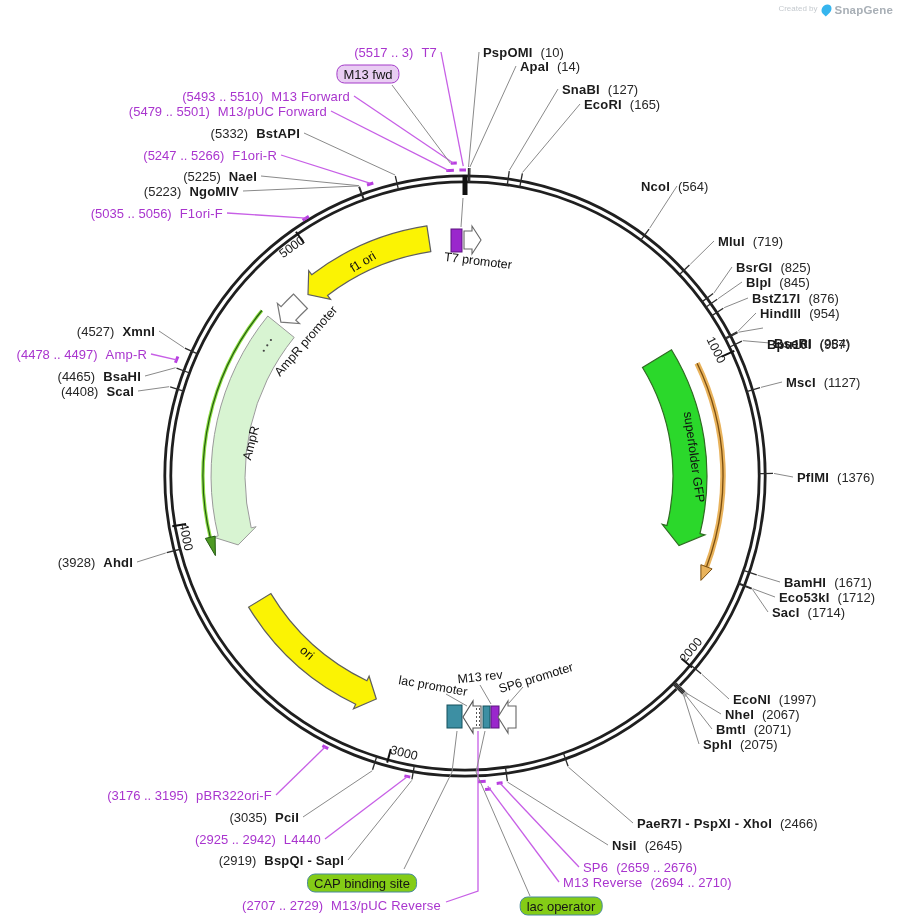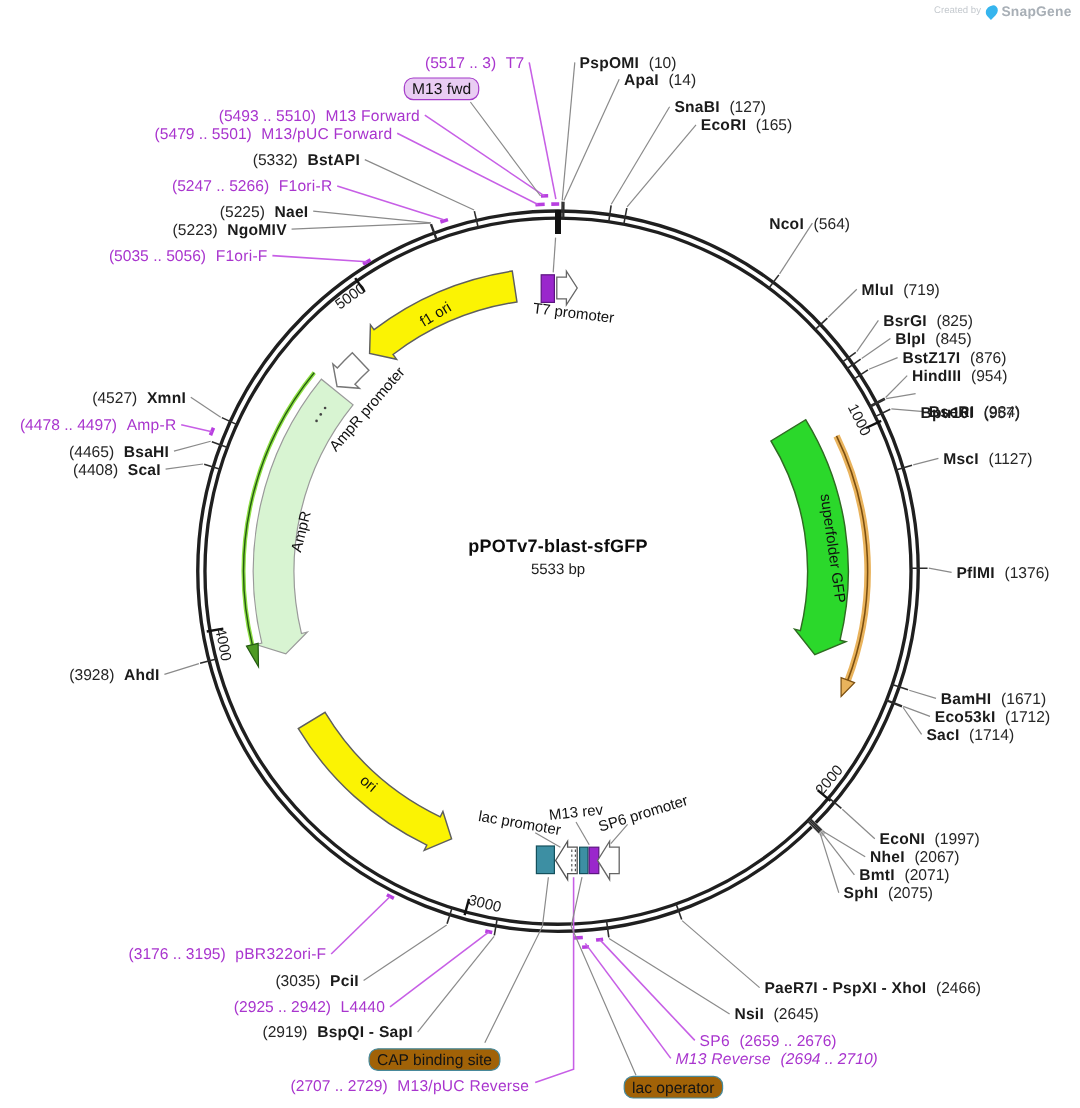--- a/index.html
+++ b/index.html
@@ -14,21 +14,21 @@
   .slabel.right .ps{margin-left:8px;}
   .slabel.left  .ps{margin-right:8px;}
   .slabel.primer{color:#A935CE;}
   .slabel.primer .nm{font-weight:normal;}
   .slabel.primer .ps{color:#A935CE;}
   .flabel{position:absolute;font-size:12.5px;color:#101010;white-space:nowrap;}
   .tick-num{position:absolute;font-size:12.5px;color:#1a1a1a;white-space:nowrap;}
   .boxlab{position:absolute;transform:translate(-50%,-50%);font-size:13px;color:#141414;
           padding:0 6px;border-radius:8px;white-space:nowrap;line-height:17px;}
   .box-primer{background:#E9CDF3;border:1.5px solid #A43BC9;}
-  .box-feature{background:#a16207;border:1.5px solid #47899B;}
+  .box-feature{background:#84cc16;border:1.5px solid #47899B;}
   #title-block{position:absolute;left:465px;top:464px;transform:translate(-50%,-50%);
                text-align:center;}
   #plasmid-title{font-size:15px;font-weight:bold;color:#0c0c0c;letter-spacing:.2px;}
   #plasmid-size{font-size:12.5px;color:#1c1c1c;margin-top:3px;}
   #brand{position:absolute;right:7px;top:4px;display:flex;gap:4px;}
   #brand .created{font-size:8px;color:#C5CACF;}
   #brand .logo{width:9px;height:11px;background:#36B5EE;border-radius:0 50% 50% 50%;
                transform:rotate(-135deg);}
   #brand .bname{font-size:11.5px;font-weight:600;color:#A8AFB6;letter-spacing:.2px;}
 </style>
@@ -182,21 +182,21 @@
       <div class="slabel right" style="left: 784px; top: 582px;"><span class="nm">BamHI</span><span class="ps">(1671)</span></div>
       <div class="slabel right" style="left: 779px; top: 597px;"><span class="nm">Eco53kI</span><span class="ps">(1712)</span></div>
       <div class="slabel right" style="left: 772px; top: 612px;"><span class="nm">SacI</span><span class="ps">(1714)</span></div>
       <div class="slabel right" style="left: 733px; top: 699px;"><span class="nm">EcoNI</span><span class="ps">(1997)</span></div>
       <div class="slabel right" style="left: 725px; top: 714px;"><span class="nm">NheI</span><span class="ps">(2067)</span></div>
       <div class="slabel right" style="left: 716px; top: 729px;"><span class="nm">BmtI</span><span class="ps">(2071)</span></div>
       <div class="slabel right" style="left: 703px; top: 744px;"><span class="nm">SphI</span><span class="ps">(2075)</span></div>
       <div class="slabel right" style="left: 637px; top: 823px;"><span class="nm">PaeR7I - PspXI - XhoI</span><span class="ps">(2466)</span></div>
       <div class="slabel right" style="left: 612px; top: 845px;"><span class="nm">NsiI</span><span class="ps">(2645)</span></div>
       <div class="slabel right primer" style="left: 583px; top: 867px;"><span class="nm">SP6</span><span class="ps">(2659 .. 2676)</span></div>
-      <div class="slabel right primer" style="left: 563px; top: 882px; font-style: italic;"><span class="nm">M13 Reverse</span><span class="ps">(2694 .. 2710)</span></div>
+      <div class="slabel right primer" style="left: 563px; top: 882px;"><span class="nm">M13 Reverse</span><span class="ps">(2694 .. 2710)</span></div>
       <div class="slabel left primer" style="left: 437px; top: 52px;"><span class="ps">(5517 .. 3)</span><span class="nm">T7</span></div>
       <div class="slabel left primer" style="left: 350px; top: 96px;"><span class="ps">(5493 .. 5510)</span><span class="nm">M13 Forward</span></div>
       <div class="slabel left primer" style="left: 327px; top: 111px;"><span class="ps">(5479 .. 5501)</span><span class="nm">M13/pUC Forward</span></div>
       <div class="slabel left" style="left: 300px; top: 133px; text-align: center;"><span class="ps">(5332)</span><span class="nm">BstAPI</span></div>
       <div class="slabel left primer" style="left: 277px; top: 155px;"><span class="ps">(5247 .. 5266)</span><span class="nm">F1ori-R</span></div>
       <div class="slabel left" style="left: 257px; top: 176px;"><span class="ps">(5225)</span><span class="nm">NaeI</span></div>
       <div class="slabel left" style="left: 239px; top: 191px;"><span class="ps">(5223)</span><span class="nm">NgoMIV</span></div>
       <div class="slabel left primer" style="left: 223px; top: 213px;"><span class="ps">(5035 .. 5056)</span><span class="nm">F1ori-F</span></div>
       <div class="slabel left" style="left: 155px; top: 331px;"><span class="ps">(4527)</span><span class="nm">XmnI</span></div>
       <div class="slabel left primer" style="left: 147px; top: 354px;"><span class="ps">(4478 .. 4497)</span><span class="nm">Amp-R</span></div>
@@ -217,24 +217,20 @@
       <div class="flabel" style="left: 433px; top: 686px; transform: translate(-50%, -50%) rotate(10deg);">lac promoter</div>
       <div class="flabel" style="left: 480px; top: 677px; transform: translate(-50%, -50%) rotate(-6deg);">M13 rev</div>
       <div class="flabel" style="left: 536px; top: 678px; transform: translate(-50%, -50%) rotate(-17deg);">SP6 promoter</div>
       <div class="tick-num" style="left: 716px; top: 350px; transform: translate(-50%, -50%) rotate(64deg);">1000</div>
       <div class="tick-num" style="left: 691px; top: 650px; transform: translate(-50%, -50%) rotate(-50deg);">2000</div>
       <div class="tick-num" style="left: 404px; top: 753px; transform: translate(-50%, -50%) rotate(14deg);">3000</div>
       <div class="tick-num" style="left: 186px; top: 537px; transform: translate(-50%, -50%) rotate(79deg);">4000</div>
       <div class="tick-num" style="left: 292px; top: 247px; transform: translate(-50%, -50%) rotate(-36deg);">5000</div>
     </div>
 
-  <div id="title-block">
-    <div id="plasmid-title">pPOTv7-blast-sfGFP</div>
-    <div id="plasmid-size">5533 bp</div>
-  </div>
 
   <div class="boxlab box-primer" style="left:368px;top:74px;">M13 fwd</div>
   <div class="boxlab box-feature" style="left:362px;top:883px;">CAP binding site</div>
   <div class="boxlab box-feature" style="left:561px;top:906px;">lac operator</div>
 
   <div id="brand">
     <span class="created">Created by</span>
     <span class="logo"></span>
     <span class="bname">SnapGene</span>
   </div>

